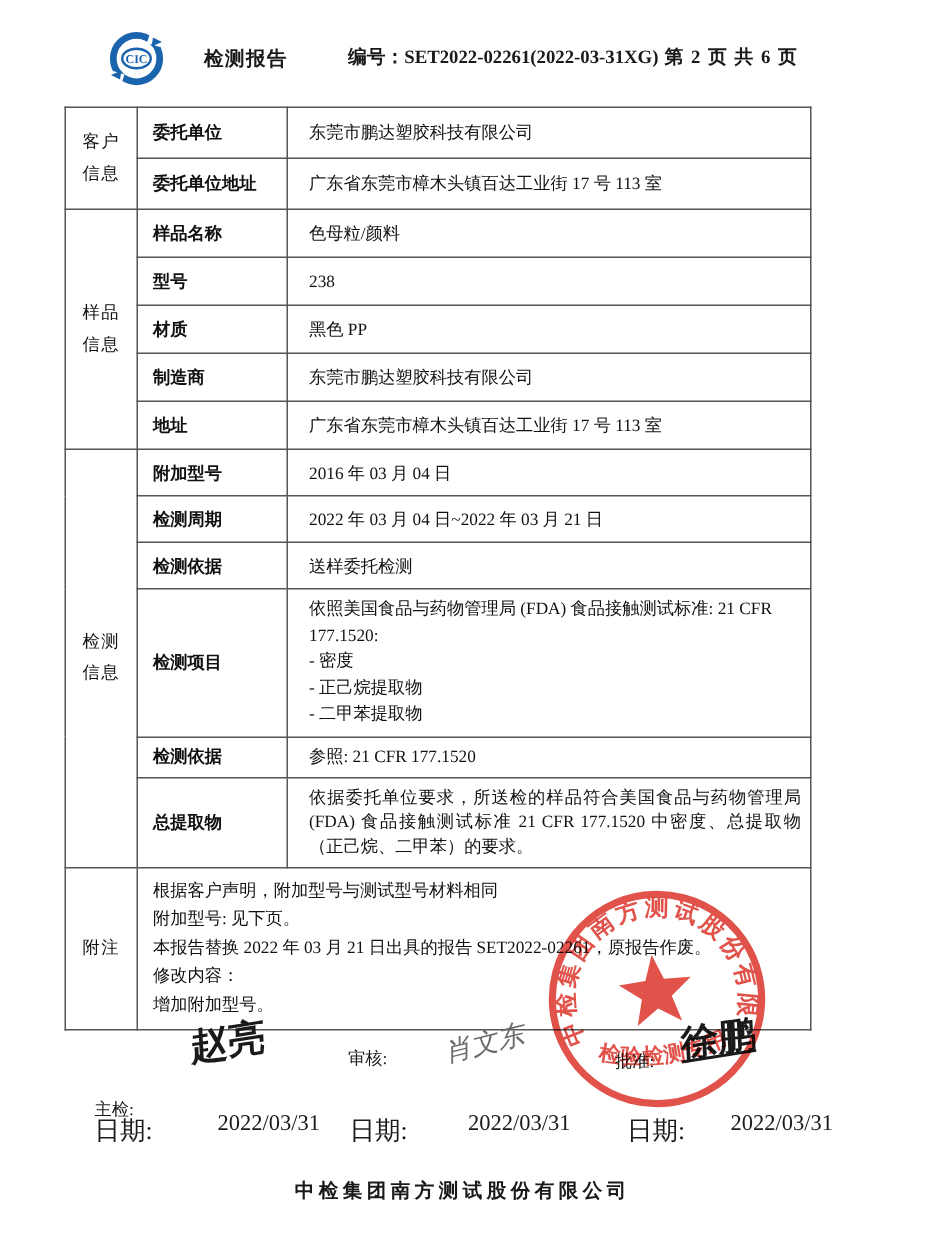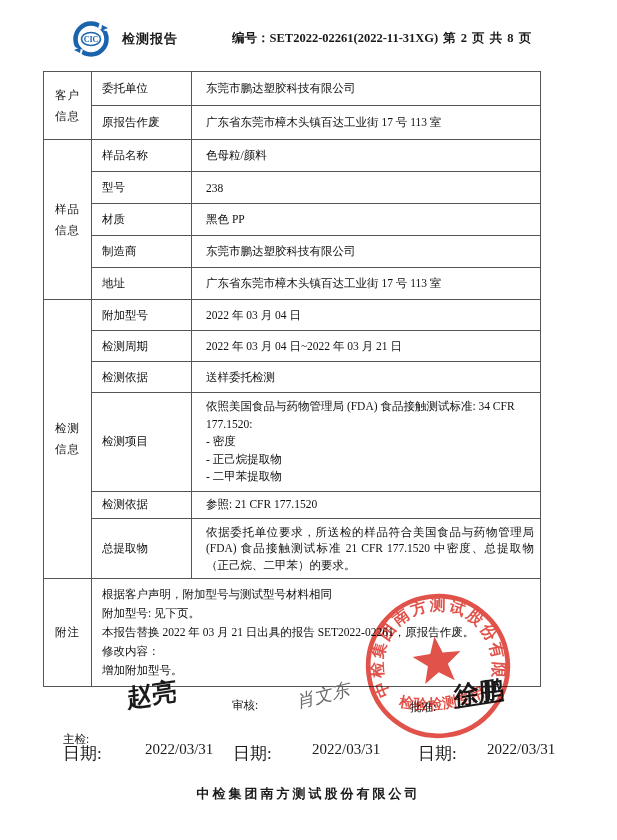--- a/index.html
+++ b/index.html
@@ -4,29 +4,29 @@
 <style>
   * { margin:0; padding:0; box-sizing:border-box; }
   html,body { background:#ffffff; }
   .page {
     position:relative; width:617px; height:840px; background:#fff;
     font-family:"Liberation Serif", serif; color:#1a1a1a; overflow:hidden;
   }
 
   
   .hdr-logo { position:absolute; left:71px; top:18px; width:40px; height:42px; }
-  .hdr-title { position:absolute; left:122px; top:30px; font-size:13px; font-weight:bold; letter-spacing:1px; }
+  .hdr-title { position:absolute; left:136px; top:30px; font-size:13px; font-weight:bold; letter-spacing:1px; }
   .hdr-no { position:absolute; left:232px; top:30px; font-size:12.5px; font-weight:bold; }
   .hdr-page { position:absolute; left:443px; top:30px; font-size:12.5px; font-weight:bold; letter-spacing:1px; }
 
   
   table.report { position:absolute; left:43px; top:71px; width:497px; border-collapse:collapse; table-layout:fixed; }
   table.report td { border:1px solid #555; font-size:11.5px; vertical-align:middle; color:#111; }
   td.sec { text-align:center; white-space:pre-line; line-height:21px; letter-spacing:1px; }
-  td.fld { padding:5px 16px 5px 10px; }
+  td.fld { padding:5px 16px 5px 10px;font-weight:bold; }
   td.val { padding:5px 6px 5px 14px; }
   td.pre { white-space:pre-line; line-height:17.5px; }
   td.note-val { white-space:pre-line; line-height:19px; padding:6px 6px 6px 10px; }
   td.just { text-align:justify; line-height:16.5px; }
 
   
   .siglabel { position:absolute; font-size:11.5px; }
   .signame { position:absolute; font-size:25px; font-weight:bold; transform:rotate(-9deg) skewX(-6deg); transform-origin:left bottom; white-space:nowrap; }
   .sig2 { font-size:18px; color:#6b6b6b; transform:rotate(-14deg) skewX(-14deg); font-weight:normal; }
   .sig3 { text-decoration:underline; }
@@ -52,39 +52,39 @@
   <svg class="hdr-logo" viewBox="0 0 40 42">
     <circle cx="20" cy="21" r="15.5" fill="none" stroke="#1a63ad" stroke-width="4.5"></circle>
     <rect x="28" y="4" width="9" height="8" fill="#fff" transform="rotate(18 32 8)"></rect>
     <rect x="2" y="30" width="9" height="8" fill="#fff" transform="rotate(18 6 34)"></rect>
     <path d="M 31,7 L 37,10 L 30,13 Z" fill="#1a63ad"></path>
     <path d="M 9,35 L 3,32 L 10,29 Z" fill="#1a63ad"></path>
     <ellipse cx="20" cy="21" rx="9.5" ry="6.5" fill="none" stroke="#1a63ad" stroke-width="1.6"></ellipse>
     <text x="20" y="24" text-anchor="middle" font-size="8" font-weight="bold" fill="#1a63ad">CIC</text>
   </svg>
   <div class="hdr-title">检测报告</div>
-  <div class="hdr-no">编号：SET2022-02261(2022-11-31XG)</div>
-  <div class="hdr-page">第 2 页 共 8 页</div>
+  <div class="hdr-no">编号：SET2022-02261(2022-03-31XG)</div>
+  <div class="hdr-page">第 2 页 共 6 页</div>
 
   <table class="report">
     <colgroup>
         <col style="width:48px">
         <col style="width:100px">
         <col style="width:349px">
       </colgroup>
 
     <tbody>
         <tr style="height:34px">
       <td class="sec" rowspan="2">客户
 信息</td>
       <td class="fld">委托单位</td>
       <td class="val">东莞市鹏达塑胶科技有限公司</td>
     </tr>
     <tr style="height:34px">
-      <td class="fld">原报告作废</td>
+      <td class="fld">委托单位地址</td>
       <td class="val">广东省东莞市樟木头镇百达工业街 17 号 113 室</td>
     </tr>
 
     <tr style="height:32px">
       <td class="sec" rowspan="5">样品
 信息</td>
       <td class="fld">样品名称</td>
       <td class="val">色母粒/颜料</td>
     </tr>
     <tr style="height:32px">
@@ -101,33 +101,33 @@
     </tr>
     <tr style="height:32px">
       <td class="fld">地址</td>
       <td class="val">广东省东莞市樟木头镇百达工业街 17 号 113 室</td>
     </tr>
 
     <tr style="height:31px">
       <td class="sec" rowspan="6">检测
 信息</td>
       <td class="fld">附加型号</td>
-      <td class="val">2022 年 03 月 04 日</td>
+      <td class="val">2016 年 03 月 04 日</td>
     </tr>
     <tr style="height:31px">
       <td class="fld">检测周期</td>
       <td class="val">2022 年 03 月 04 日~2022 年 03 月 21 日</td>
     </tr>
     <tr style="height:31px">
       <td class="fld">检测依据</td>
       <td class="val">送样委托检测</td>
     </tr>
     <tr style="height:88px">
       <td class="fld">检测项目</td>
-      <td class="val pre">依照美国食品与药物管理局 (FDA) 食品接触测试标准: 34 CFR
+      <td class="val pre">依照美国食品与药物管理局 (FDA) 食品接触测试标准: 21 CFR
 177.1520:
 - 密度
 - 正己烷提取物
 - 二甲苯提取物</td>
     </tr>
     <tr style="height:27px">
       <td class="fld">检测依据</td>
       <td class="val">参照: 21 CFR 177.1520</td>
     </tr>
     <tr style="height:52px">

